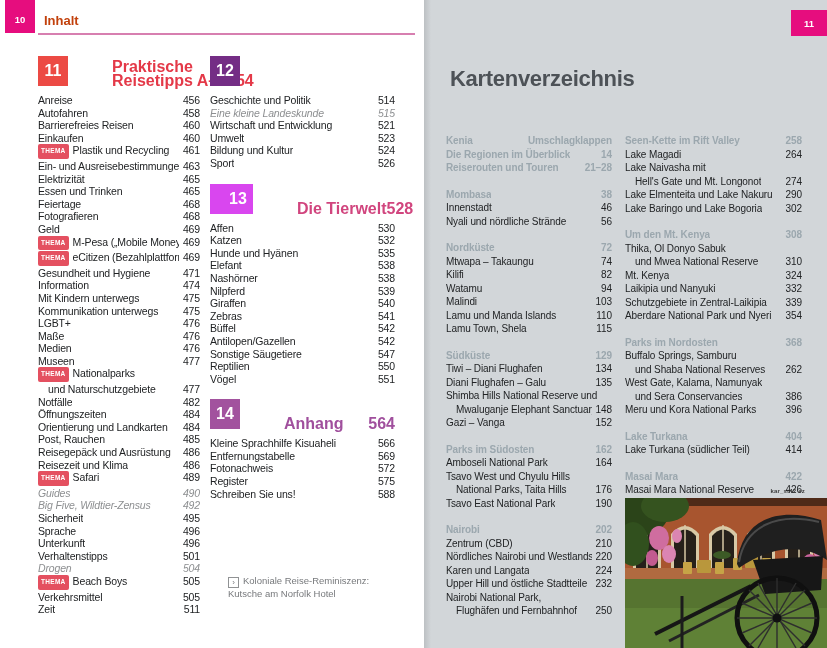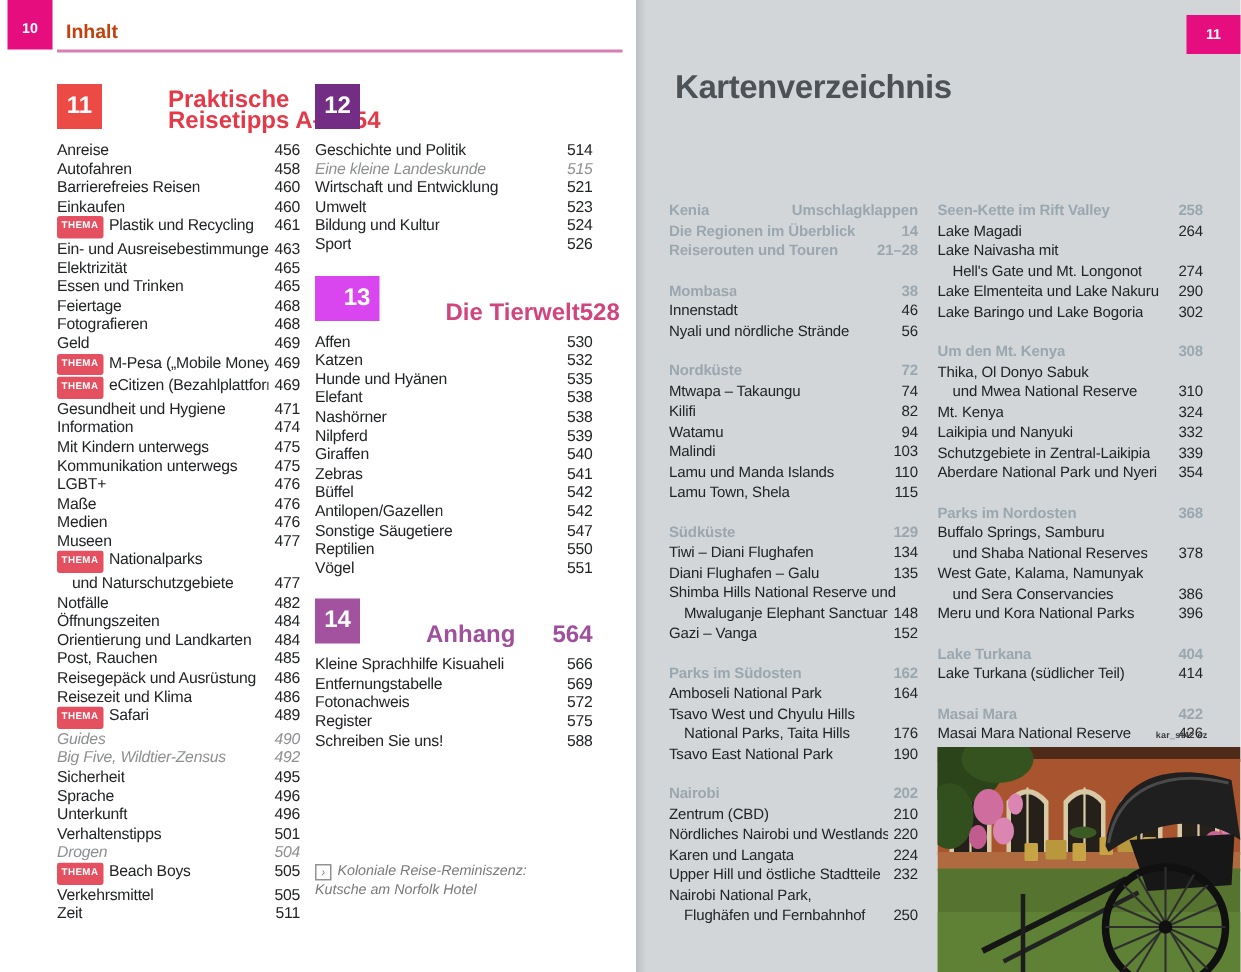--- a/index.html
+++ b/index.html
@@ -37,32 +37,32 @@
        white-space:nowrap;letter-spacing:-0.15px;}
   .row .line .lab{overflow:hidden;}
   .row .line .pg{margin-left:4px;}
   .row .line.cont .lab{padding-left:10px;}
   .row.italic{color:var(--muted);font-style:italic;}
   .thema{display:inline-block;background:var(--thema);color:#fff;font-style:normal;
        font-size:6.5px;font-weight:bold;letter-spacing:.3px;padding:1px 3px;border-radius:2px;
        margin-right:4px;position:relative;top:-1px;}
 
   
-  .kv-title{position:absolute;left:26px;top:45px;font-size:22px;font-weight:bold;
+  .kv-title{position:absolute;left:26px;top:66px;font-size:22px;font-weight:bold;
        color:var(--title_gray);letter-spacing:-.3px;}
   .rcol{position:absolute;top:110px;margin-top:24px;}
   .rcol1{left:22px;width:166px;}
   .rcol2{left:201px;width:177px;}
   .rcol .block{margin-bottom:13px;}
   .rcol .row .line{line-height:13.5px;font-size:10px;letter-spacing:-0.1px;}
   .row.head{color:var(--grayhead);font-weight:bold;}
 
   
-  .caption{position:absolute;left:210px;top:574px;width:180px;font-size:9.5px;
-       line-height:13px;color:#77797c;font-style:italic;}
+  .caption{position:absolute;left:228px;top:574px;width:180px;font-size:9.5px;
+       line-height:13px;color:#77797c;}
   .cap-icon{display:inline-flex;align-items:center;justify-content:center;width:9px;height:9px;
        border:1px solid #909294;color:#77797c;font-size:8px;line-height:9px;margin-right:4px;
        position:relative;top:1px;}
 
   
   .credit{position:absolute;left:201px;top:488px;width:180px;text-align:right;
        font-size:6px;font-weight:bold;color:#3c3c3c;letter-spacing:.2px;}
   .photo{position:absolute;left:201px;top:498px;width:202px;height:150px;display:block;}
 </style>
 </head>
@@ -781,21 +781,21 @@
             <span class="lab">Parks im Nordosten</span>
             <span class="pg">368</span>
           </div>
         </div>
         <div class="row">
           <div class="line">
             <span class="lab">Buffalo Springs, Samburu</span>
           </div>
           <div class="line cont">
             <span class="lab">und Shaba National Reserves</span>
-            <span class="pg">378</span>
+            <span class="pg">262</span>
           </div>
         </div>
         <div class="row">
           <div class="line">
             <span class="lab">West Gate, Kalama, Namunyak</span>
           </div>
           <div class="line cont">
             <span class="lab">und Sera Conservancies</span>
             <span class="pg">386</span>
           </div>

